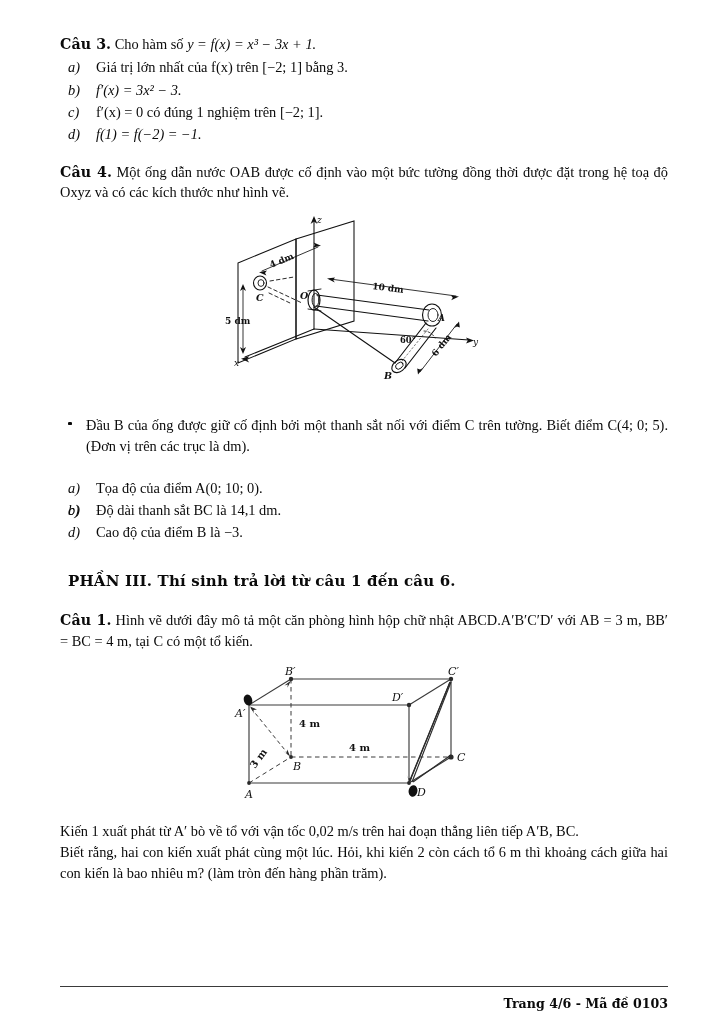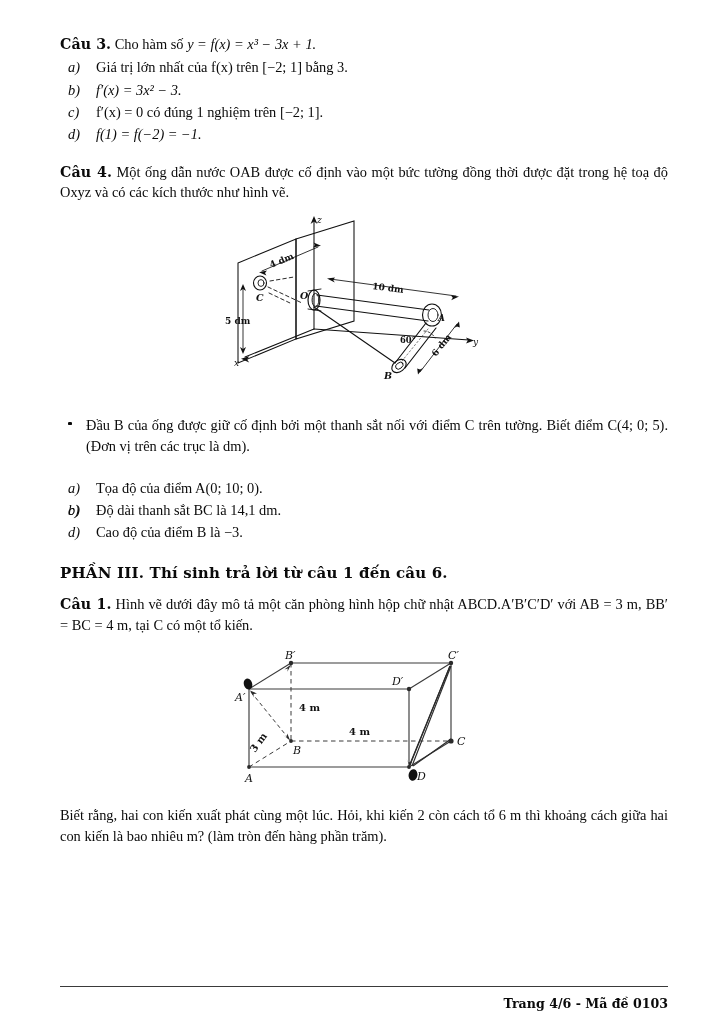--- a/index.html
+++ b/index.html
@@ -83,21 +83,21 @@
     width: 3.5px;
     height: 3.5px;
     background: #0a0a0a;
     border-radius: 50%;
   }
   
   .part-head {
     font-weight: bold;
     font-size: 15px;
     font-family: "DejaVu Serif", "Liberation Serif", serif;
-    margin: 0;
+    margin: 8px;
     letter-spacing: .2px;
   }
   .para {
     font-size: 14.4px;
     line-height: 1.46;
     text-align: justify;
     margin: 0;
   }
   
   .fig {
@@ -358,20 +358,21 @@
           <g font-family="DejaVu Serif, Liberation Serif, serif" fill="#111" font-weight="bold">
             <text x="70" y="62" font-size="10">4 m</text>
             <text x="120" y="86" font-size="10">4 m</text>
             <text x="26" y="104" font-size="10" transform="rotate(-54 26 104)">3 m</text>
           </g>
         </svg>
       </div>
 
       <div class="sp16"></div>
 
+      <p class="para">Kiến 1 xuất phát từ A′ bò về tổ với vận tốc 0,02 m/s trên hai đoạn thẳng liên tiếp A′B, BC.</p>
       <p class="para">Biết rằng, hai con kiến xuất phát cùng một lúc. Hỏi, khi kiến 2 còn cách tổ 6 m thì khoảng cách giữa hai con kiến là bao nhiêu m? (làm tròn đến hàng phần trăm).</p>
     </div>
 
   </div>
 
   <div class="footer-rule"></div>
   <div class="footer-text">Trang 4/6 - Mã đề 0103</div>
 </div>
 
 </body></html>

